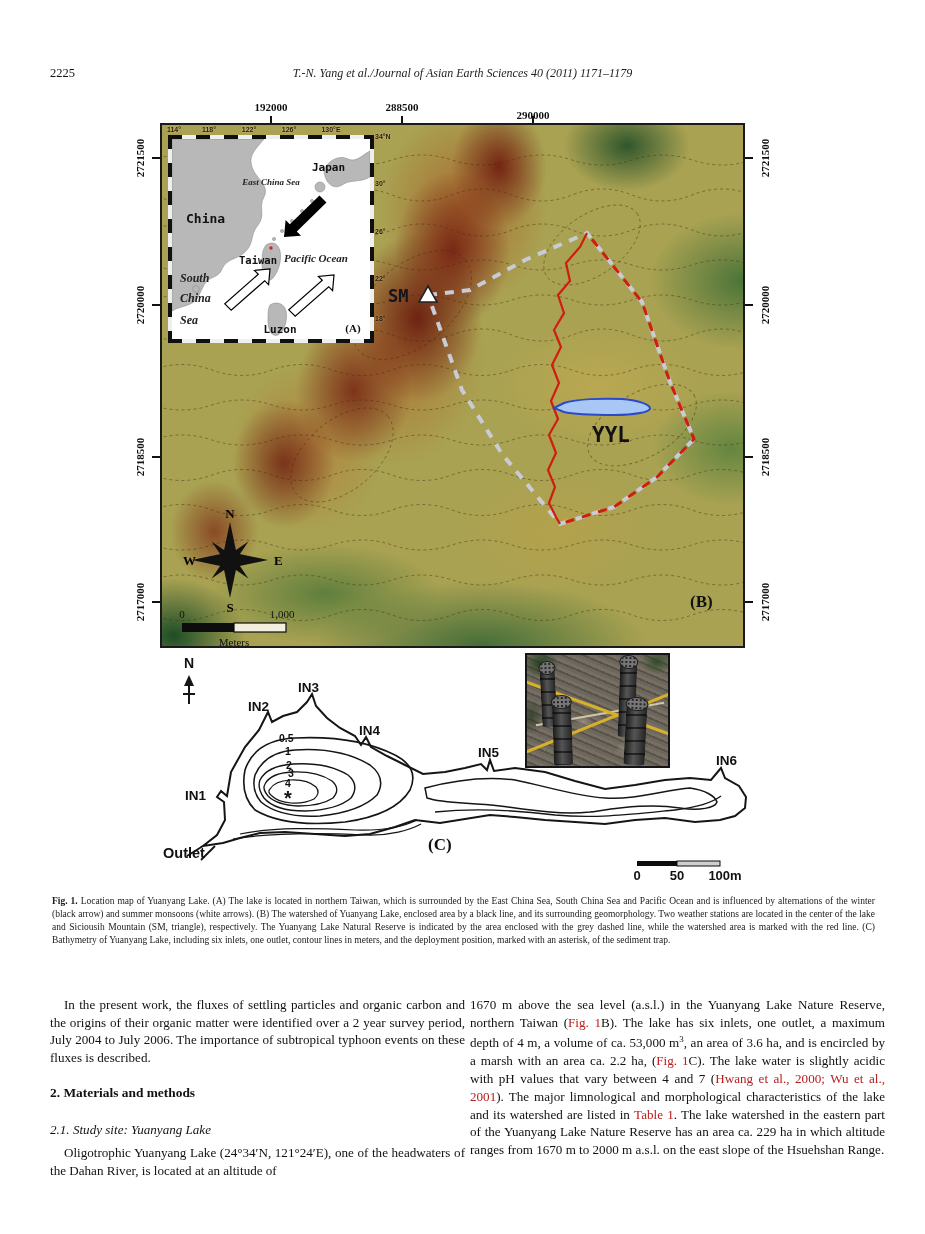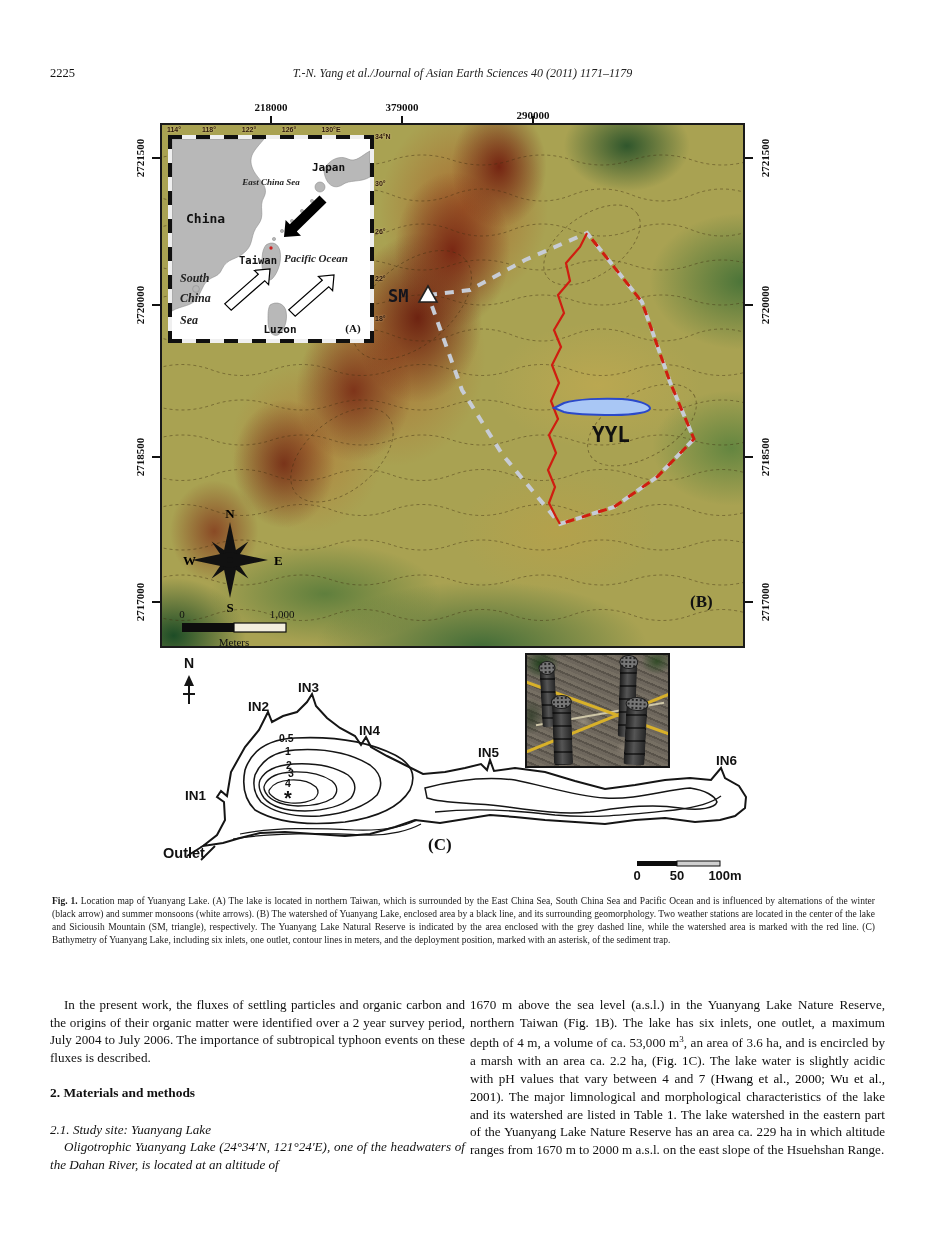--- a/index.html
+++ b/index.html
@@ -64,39 +64,39 @@
   .stick{position:absolute;height:2px;background:#cfc7a8;}
   
   .caption{position:absolute;left:52px;top:895px;width:823px;font-size:9.5px;line-height:12.9px;text-align:justify;color:#1a1a1a;margin:0;}
   .caption b{font-weight:bold;}
   .col{position:absolute;top:996px;width:415px;font-size:13.1px;line-height:17.7px;text-align:justify;}
   .col.leftc{left:50px;} .col.rightc{left:470px;}
   .col p{margin:0;}
   p.ind{text-indent:14px;}
   .col h2{font-size:13.4px;margin:17px 0 0 0;}
   .col h3{font-size:13.1px;font-weight:normal;font-style:italic;margin:19px 0 0 0;}
-  p.study{margin-top:0;font-style:italic;}
-  .lnk{color:#000000;cursor:pointer;}
+  p.study{margin-top:6px;}
+  .lnk{color:#b91c1c;cursor:pointer;font-family:Liberation Serif, serif;}
   sup{font-size:9px;}
   svg text{font-family:"Liberation Sans","DejaVu Sans",sans-serif;}
   text.mono{font-family:"DejaVu Sans Mono",monospace;font-weight:bold;}
   text.ser{font-family:"Liberation Serif",serif;}
 </style>
 </head>
 <body>
 
 <div class="page">
 
   <div class="runhead">
     <span class="pagenum">2225</span>
     <span class="runtitle">T.-N. Yang et al./Journal of Asian Earth Sciences 40 (2011) 1171–1179</span>
   </div>
 
-  <div class="axlab" style="left:241px;top:101px;width:60px;text-align:center;">218000</div>
-  <div class="axlab" style="left:372px;top:101px;width:60px;text-align:center;">379000</div>
+  <div class="axlab" style="left:241px;top:101px;width:60px;text-align:center;">192000</div>
+  <div class="axlab" style="left:372px;top:101px;width:60px;text-align:center;">288500</div>
   <div class="axlab" style="left:503px;top:109px;width:60px;text-align:center;">290000</div>
   <div class="tick" style="left:270px;top:116px;width:2px;height:7px;"></div>
   <div class="tick" style="left:401px;top:116px;width:2px;height:7px;"></div>
   <div class="tick" style="left:532px;top:116px;width:2px;height:7px;"></div>
 
   <div class="axlab rot" style="left:140px;top:158px;">2721500</div>
   <div class="axlab rot" style="left:140px;top:305px;">2720000</div>
   <div class="axlab rot" style="left:140px;top:457px;">2718500</div>
   <div class="axlab rot" style="left:140px;top:602px;">2717000</div>
   <div class="tick" style="left:152px;top:157px;width:8px;height:2px;"></div>

